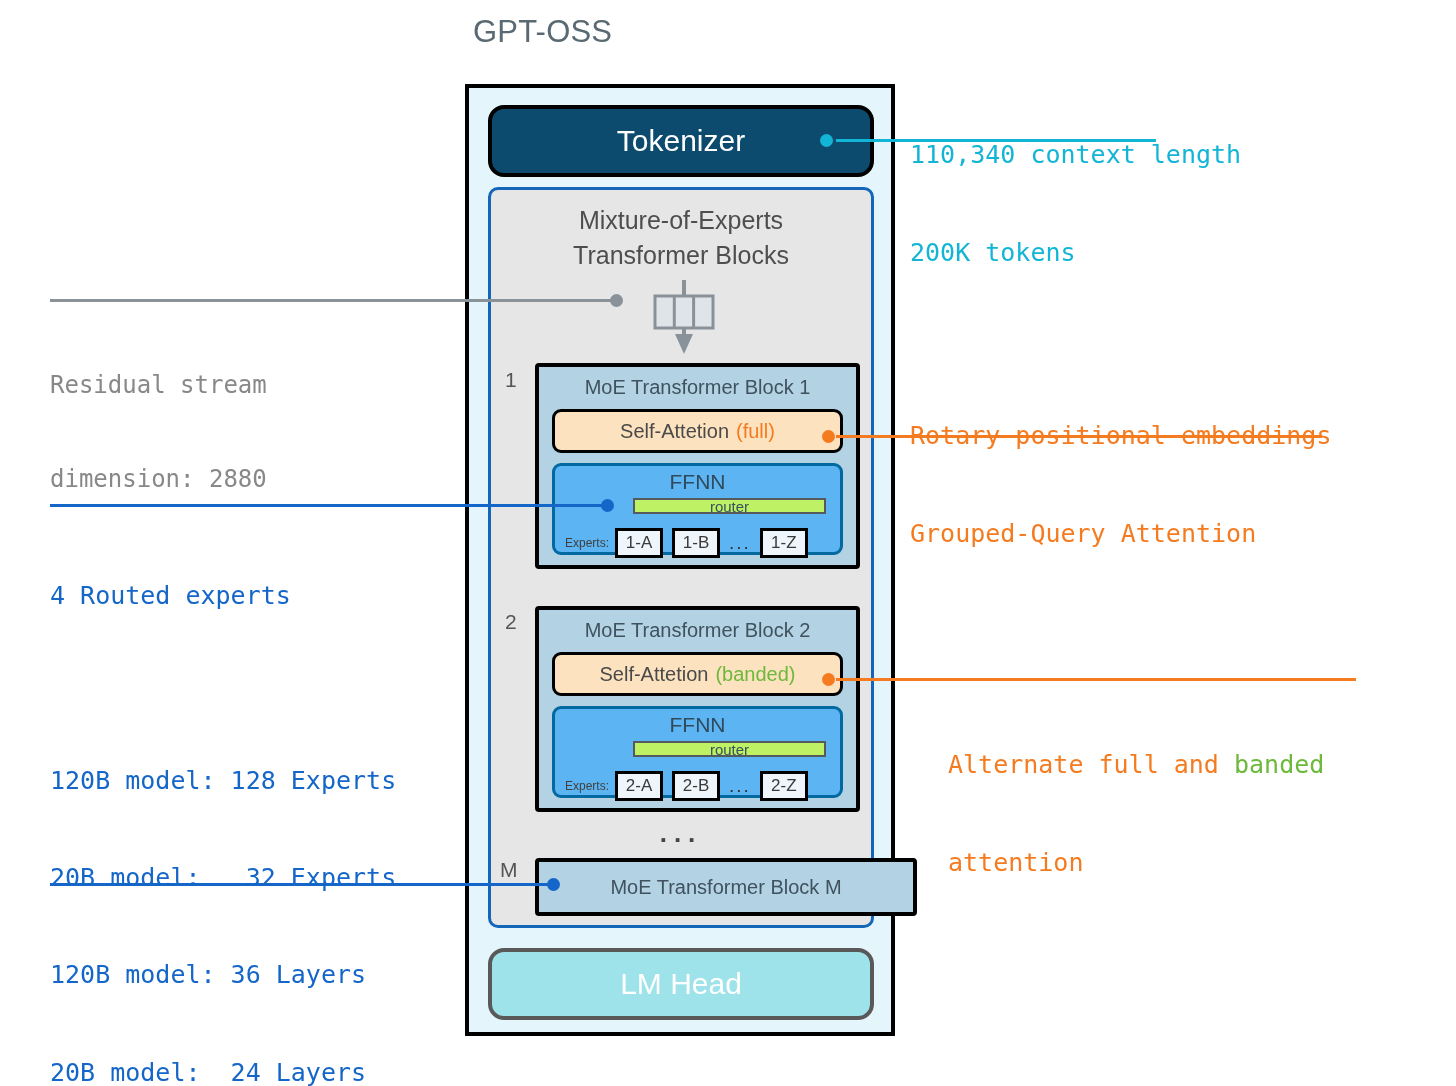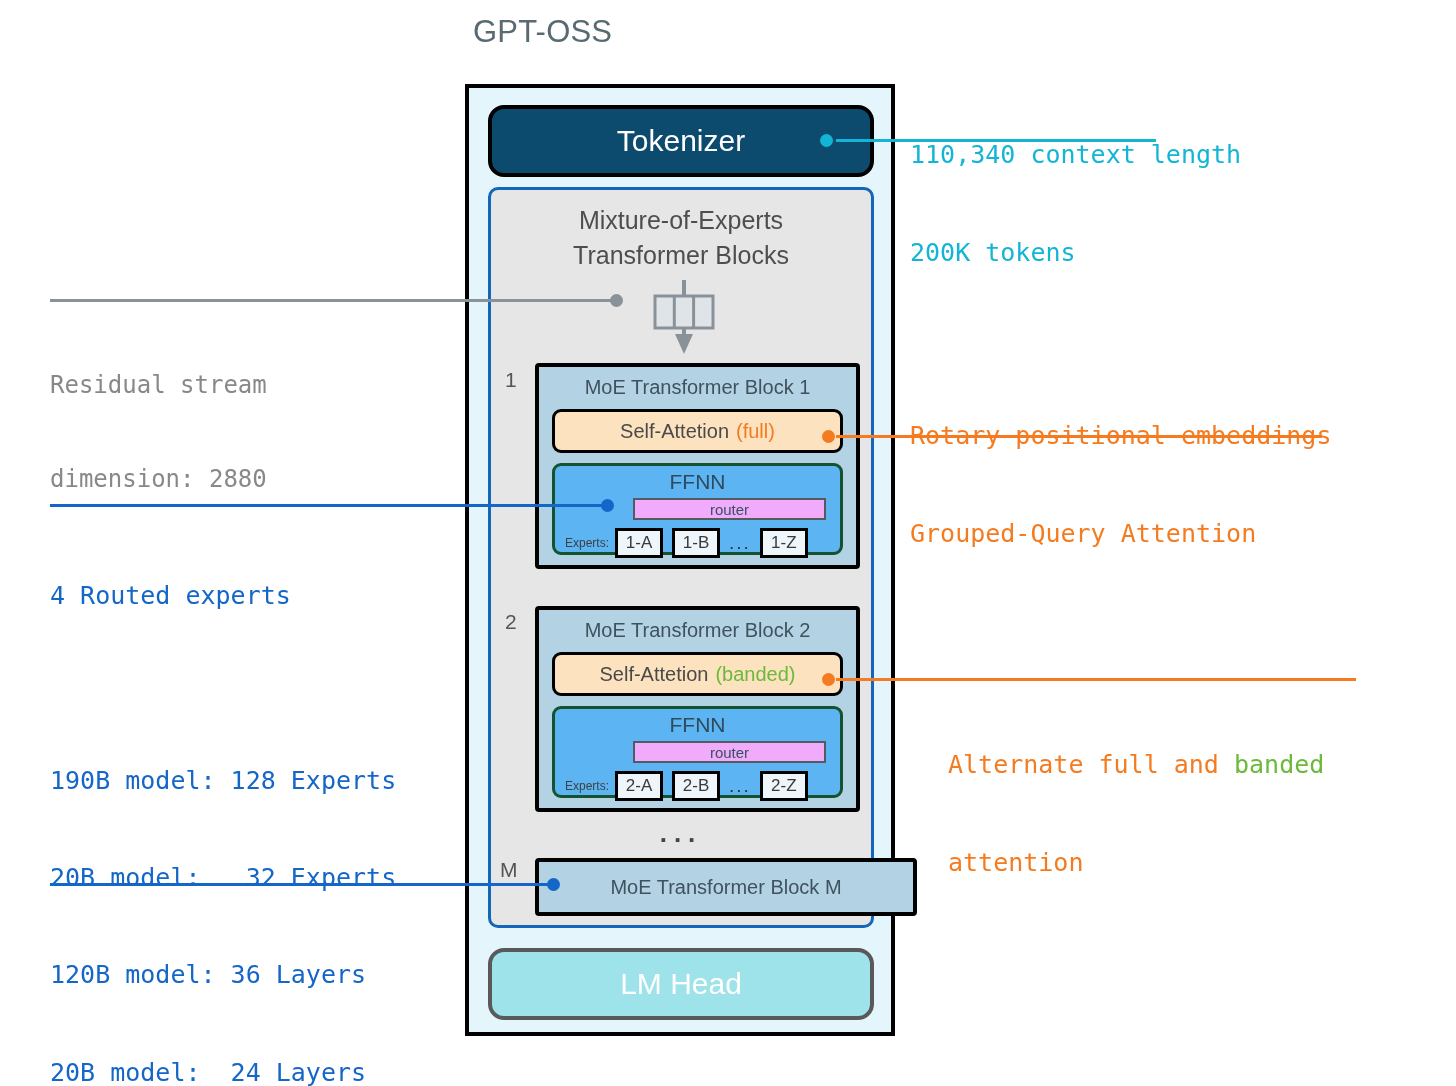--- a/index.html
+++ b/index.html
@@ -112,35 +112,35 @@
     color: #4a4a4a;
   }
   .attn-mode-full  { color: #f47b20; margin-left: 7px; }
   .attn-mode-banded{ color: #6cb93b; margin-left: 7px; }
 
   .ffnn-box {
     position: absolute;
     left: 13px; right: 13px; top: 96px;
     bottom: 10px;
     background: #5cb5f2;
-    border: 3px solid #14532d;
+    border: 3px solid #0369a1;
     border-radius: 9px;
     box-sizing: border-box;
   }
   .ffnn-title {
     text-align: center;
     font-size: 21px;
     color: #2f4a5c;
     margin-top: 4px;
   }
   .router-box {
     position: absolute;
     left: 78px; right: 14px; top: 32px;
-    height: 22px;
-    background: #f0abfc;
+    height: 16px;
+    background: #bef264;
     border: 2px solid #555a5e;
     box-sizing: border-box;
     display: flex; align-items: center; justify-content: center;
     font-size: 15px;
     color: #39515e;
   }
   .experts-row {
     position: absolute;
     left: 10px; right: 12px; top: 62px;
     display: flex; align-items: center;
@@ -354,21 +354,21 @@
     <div>attention</div>
   </div>
 
   <div class="leader">
     <div class="leader-line" style="left:50px; top:504px; width:560px; background:#1466c8;"></div>
     <div class="leader-dot" style="left:601px; top:499px; background:#1466c8;"></div>
   </div>
   <div class="anno anno-text anno-blue" style="left:50px; top:515px;">
     <div>4 Routed experts</div>
     <div style="height:22px;"></div>
-    <div>190B model: 128 Experts</div>
+    <div>120B model: 128 Experts</div>
     <div>20B model:   32 Experts</div>
   </div>
 
   <div class="leader">
     <div class="leader-line" style="left:50px; top:883px; width:505px; background:#1466c8;"></div>
     <div class="leader-dot" style="left:547px; top:878px; background:#1466c8;"></div>
   </div>
   <div class="anno anno-text anno-blue" style="left:50px; top:894px;">
     <div>120B model: 36 Layers</div>
     <div>20B model:  24 Layers</div>

